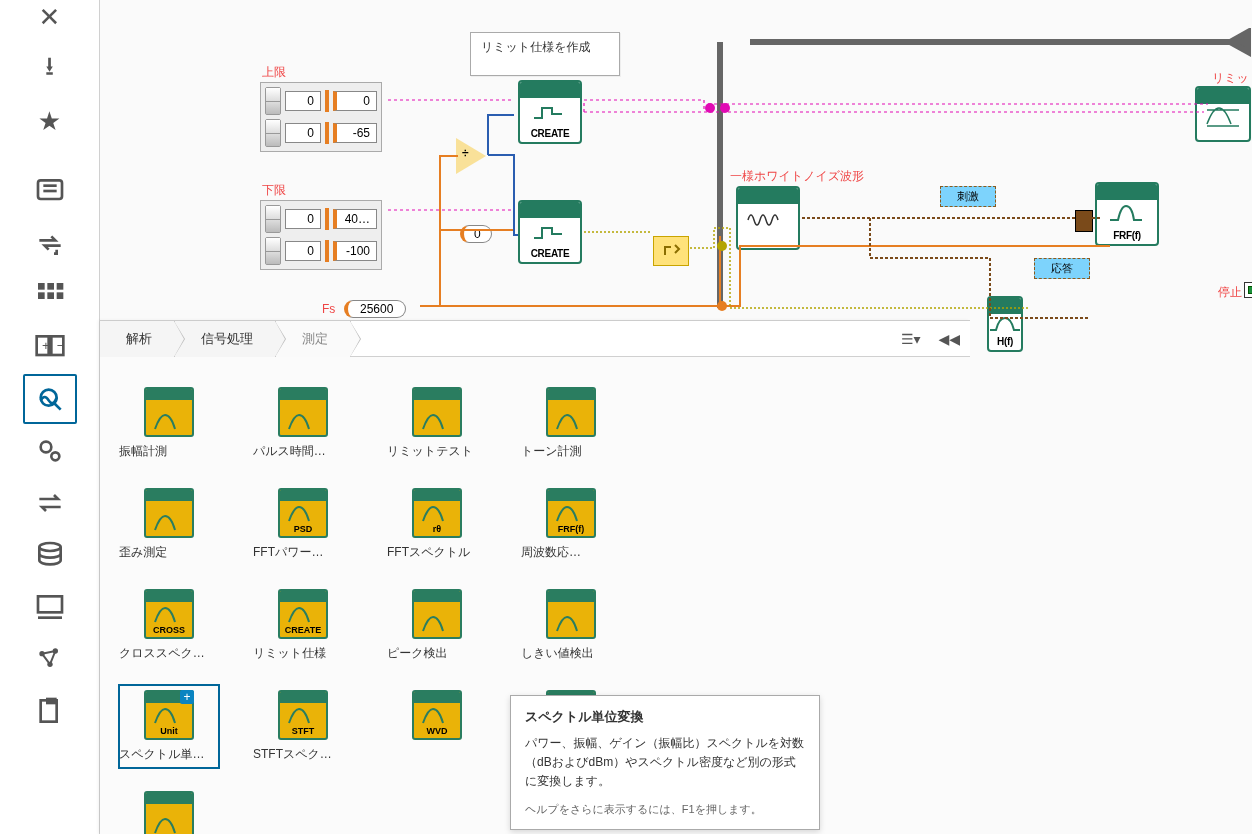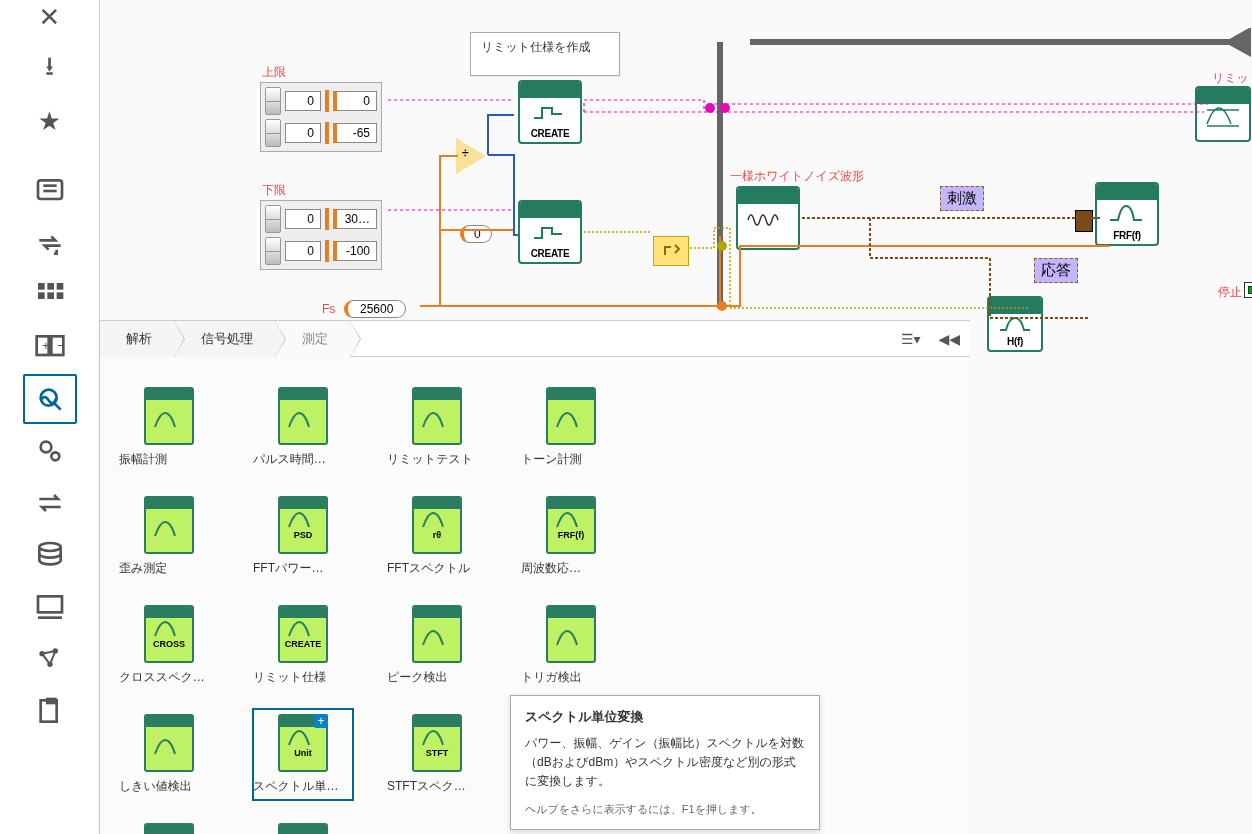--- a/index.html
+++ b/index.html
@@ -56,21 +56,21 @@
     display:flex; flex-direction:column; align-items:center; justify-content:flex-end;
     padding-bottom:3px;
   }
   .nodeblock .icon-strip { width:100%; height:16px; background:#247b5f; position:absolute; top:0; left:0; border-radius:2px 2px 0 0; }
   .nodeblock .node-lbl { font-size:10px; font-weight:bold; color:#000; letter-spacing:-0.3px; white-space:nowrap;}
 
   .smallglyph { position:absolute; width:36px; height:30px; background:#fff; border:1px solid #999; font-size:11px; display:flex; align-items:center; justify-content:center; }
   .smallglyph.yellow { background:#ffe27a; border-color:#c9a400; }
 
   .label-box {
-    position:absolute; background:#c4b5fd; border:1px solid #999; font-size:15px; padding:2px 6px;
+    position:absolute; background:#7dd3fc; border:1px solid #999; font-size:11px; padding:2px 16px;
   }
   .label-box.dashed { border-style: dashed; border-color:#8a5a1d; }
 
   
   .palette {
     position: absolute; left: 100px; top: 320px; width: 870px; height: 514px;
     background: #fbfbfb; border-top: 1px solid #ccc; box-shadow: -2px 0 3px rgba(0,0,0,0.05);
   }
   .breadcrumb {
     height: 36px; display: flex; align-items: center; background: #fff; border-bottom: 1px solid #d0d0d0;
@@ -97,22 +97,22 @@
   }
   .palette-toolbar span { cursor:pointer; padding:4px; }
 
   .palette-grid {
     padding: 30px 24px; display: flex; flex-wrap: wrap; gap: 28px 44px;
     align-content: flex-start;
     width:640px;
   }
   .pitem { width: 90px; display: flex; flex-direction: column; align-items: center; cursor: pointer; position:relative;}
   .pitem .picon {
-    width: 50px; height: 58px; background: #bef264; border: 2px solid #2a7d60; border-radius:3px; position:relative;
-    display:flex; flex-direction:column; align-items:center; justify-content:flex-end; padding-bottom:12px;
+    width: 50px; height: 50px; background: #eab308; border: 2px solid #2a7d60; border-radius:3px; position:relative;
+    display:flex; flex-direction:column; align-items:center; justify-content:flex-end; padding-bottom:2px;
   }
   .pitem .picon .strip { position:absolute; top:0; left:0; right:0; height:11px; background:#2a7d60; border-radius:1px 1px 0 0; }
   .pitem .picon .mini { font-size:9px; font-weight:bold; color:#000; line-height:1; }
   .pitem .plabel { margin-top:6px; font-size:12px; color:#333; white-space:nowrap; overflow:hidden; text-overflow:ellipsis; width:100px; }
   .pitem.selected { outline: 2px solid #006699; outline-offset: 4px; }
   .pitem.selected .plus { position:absolute; top:-2px; right:-2px; width:14px; height:14px; background:#0a84c1; color:#fff; font-size:12px; line-height:14px; text-align:center; border-radius:2px; }
 
   
   .helpbox {
     position: absolute; left: 510px; top: 695px; width: 310px; background:#fff; border:1px solid #aaa;
@@ -234,21 +234,21 @@
       <div class="numdisp orange-left" style="min-width:44px">-65</div>
     </div>
   </div>
 
   <div class="ctrl-label" style="left:162px; top:182px;">下限</div>
   <div class="ctrl-cluster" style="left:160px; top:200px;">
     <div class="numctrl">
       <div class="spinner"></div>
       <div class="numdisp">0</div>
       <div style="width:4px;height:22px;background:#e67e22"></div>
-      <div class="numdisp orange-left" style="min-width:44px">30…</div>
+      <div class="numdisp orange-left" style="min-width:44px">40…</div>
     </div>
     <div class="numctrl">
       <div class="spinner"></div>
       <div class="numdisp">0</div>
       <div style="width:4px;height:22px;background:#e67e22"></div>
       <div class="numdisp orange-left" style="min-width:44px">-100</div>
     </div>
   </div>
 
   <div class="ctrl-label" style="left:222px; top:302px;">Fs</div>
@@ -294,21 +294,21 @@
   <div class="nodeblock" style="left:995px; top:182px;">
     <div class="icon-strip"></div>
     <svg width="40" height="22" viewBox="0 0 40 22" style="position:absolute;top:18px">
         <path d="M3 18 h8 q3-14 8-14 q6 0 8 14 h8" fill="none" stroke="#247b5f" stroke-width="2"></path>
       </svg>
     <div class="node-lbl">FRF(f)</div>
   </div>
 
   <div style="position:absolute; left:975px; top:210px; width:18px; height:22px; background:#7a4a1a; border:1px solid #000;"></div>
 
-  <div class="nodeblock" style="left:887px; top:296px; width:56px; height:56px;">
+  <div class="nodeblock" style="left:887px; top:296px; width:36px; height:56px;">
     <div class="icon-strip"></div>
     <svg width="36" height="20" viewBox="0 0 36 20" style="position:absolute;top:16px">
         <path d="M3 16 h6 q3-12 9-12 q6 0 9 12 h6" fill="none" stroke="#247b5f" stroke-width="2"></path>
       </svg>
     <div class="node-lbl">H(f)</div>
   </div>
 
   <div class="ctrl-label" style="left:1112px; top:70px;">リミットテスト</div>
   <div class="nodeblock" style="left:1095px; top:86px; width:56px;height:56px;">
     <div class="icon-strip"></div>
@@ -465,29 +465,20 @@
         </div>
         <div class="plabel">ピーク検出</div>
       </div>
       <div class="pitem">
         <div class="picon">
           <div class="strip"></div>
           <svg width="34" height="22" viewBox="0 0 34 22">
             <path d="M3 18 q5-14 10-14 q6 0 10 14" fill="none" stroke="#2a7d60" stroke-width="2"></path>
           </svg>
         </div>
-        <div class="plabel">トリガ検出</div>
-      </div>
-      <div class="pitem">
-        <div class="picon">
-          <div class="strip"></div>
-          <svg width="34" height="22" viewBox="0 0 34 22">
-            <path d="M3 18 q5-14 10-14 q6 0 10 14" fill="none" stroke="#2a7d60" stroke-width="2"></path>
-          </svg>
-        </div>
         <div class="plabel">しきい値検出</div>
       </div>
       <div class="pitem selected">
         <div class="picon">
           <div class="strip"></div>
           <div class="plus">+</div>
           <svg width="34" height="22" viewBox="0 0 34 22">
             <path d="M3 18 q5-14 10-14 q6 0 10 14" fill="none" stroke="#2a7d60" stroke-width="2"></path>
           </svg>
           <div class="mini">Unit</div>

